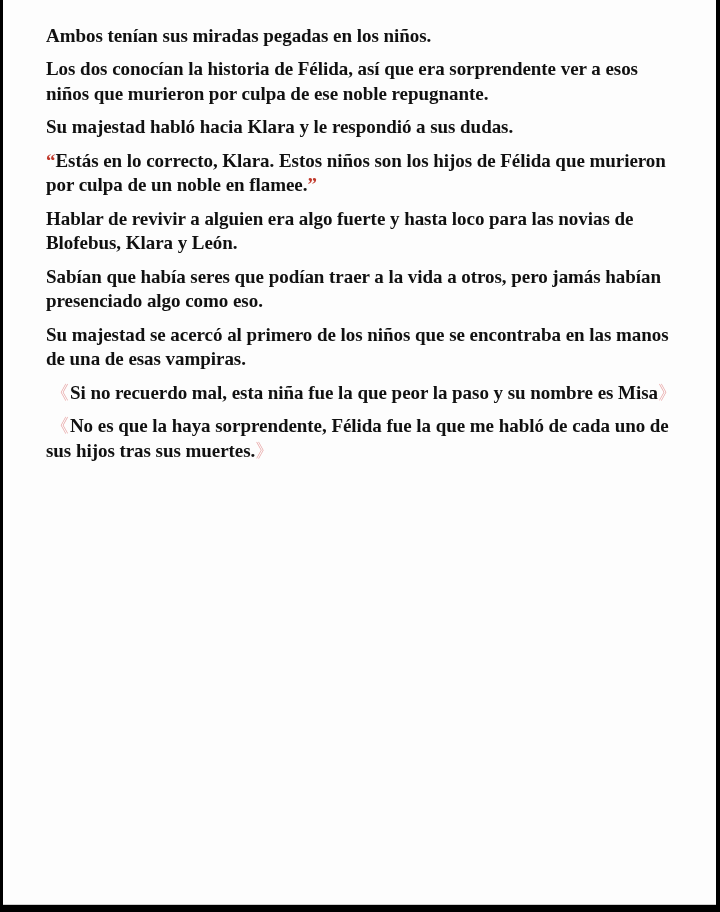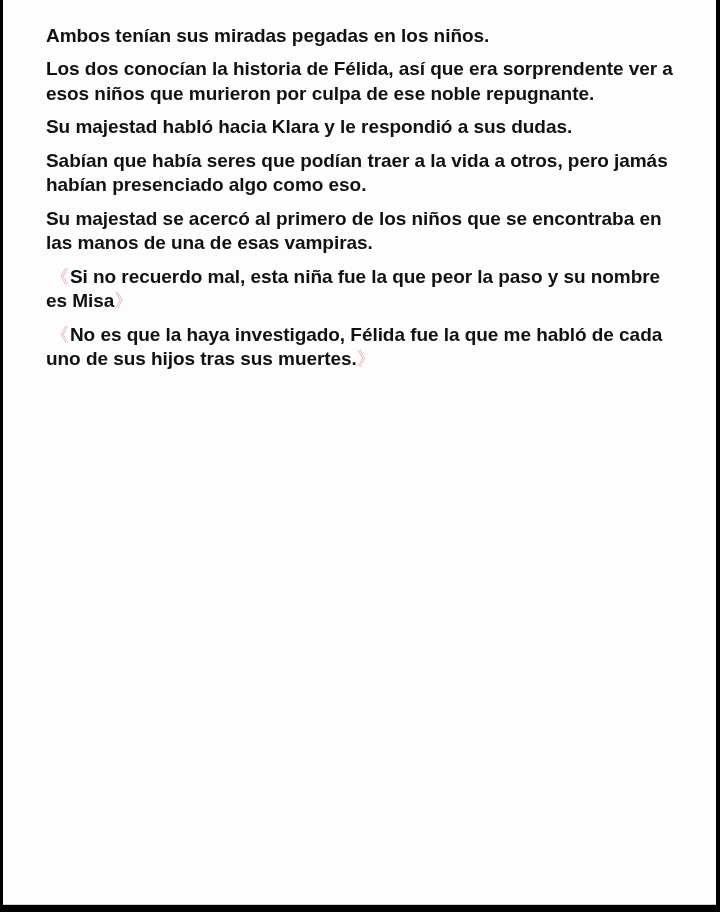--- a/index.html
+++ b/index.html
@@ -21,21 +21,21 @@
       height: 905px;
       background: #fdfdfd;
       border-bottom: 1px solid #cfcfcf;
       box-sizing: border-box;
     }
     .text {
       position: absolute;
       left: 43px;
       top: 24px;
       width: 634px;
-      font-family: Liberation Sans, sans-serif;
+      font-family: Liberation Serif, serif;
       font-weight: bold;
       font-size: 19px;
       line-height: 24.6px;
       color: #111111;
       letter-spacing: -0.05px;
     }
     .para {
       margin: 0 0 8.8px 0;
       padding: 0;
     }
@@ -56,28 +56,30 @@
 
 <div class="page">
   <div class="text">
 
     <p class="para"><span>Ambos tenían sus miradas pegadas en los niños.</span></p>
 
     <p class="para"><span>Los dos conocían la historia de Félida, así que era sorprendente ver a esos niños que murieron por culpa de ese noble repugnante.</span></p>
 
     <p class="para"><span>Su majestad habló hacia Klara y le respondió a sus dudas.</span></p>
 
+    <p class="para"><span class="qmark">“</span><span>Estás en lo correcto, Klara. Estos niños son los hijos de Félida que murieron por culpa de un noble en flamee.</span><span class="qmark">”</span></p>
 
 
 
 
+    <p class="para"><span>Hablar de revivir a alguien era algo fuerte y hasta loco para las novias de Blofebus, Klara y León.</span></p>
 
     <p class="para"><span>Sabían que había seres que podían traer a la vida a otros, pero jamás habían presenciado algo como eso.</span></p>
 
     <p class="para"><span>Su majestad se acercó al primero de los niños que se encontraba en las manos de una de esas vampiras.</span></p>
 
 
     <p class="para"><span class="bracket bracket-open">《</span><span>Si no recuerdo mal, esta niña fue la que peor la paso y su nombre es Misa</span><span class="bracket">》</span></p>
 
-    <p class="para"><span class="bracket bracket-open">《</span><span>No es que la haya investigado, Félida fue la que me habló de cada uno de sus hijos tras sus muertes.</span><span class="bracket">》</span></p>
+    <p class="para"><span class="bracket bracket-open">《</span><span>No es que la haya sorprendente, Félida fue la que me habló de cada uno de sus hijos tras sus muertes.</span><span class="bracket">》</span></p>
 
   </div>
 </div>
 
 </body></html>

